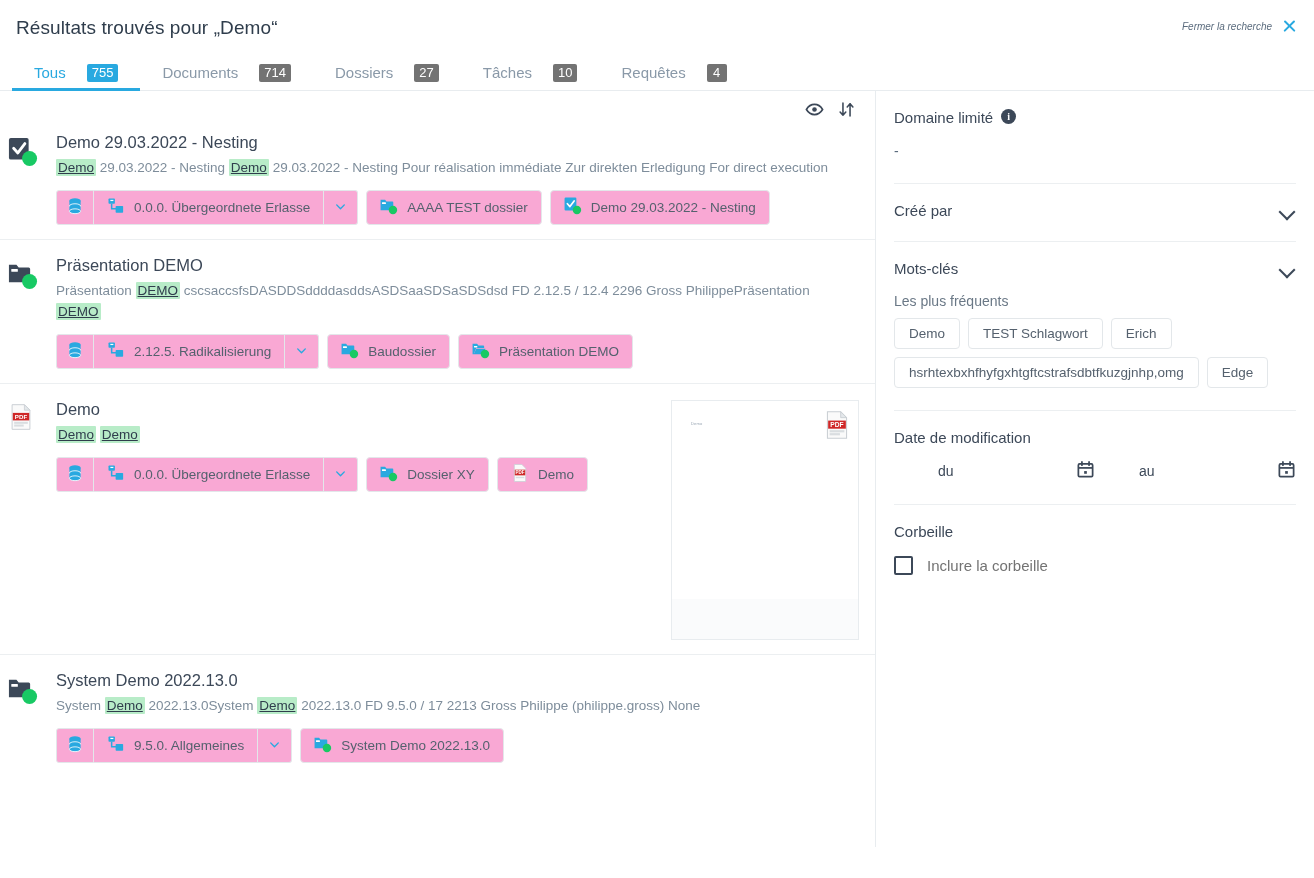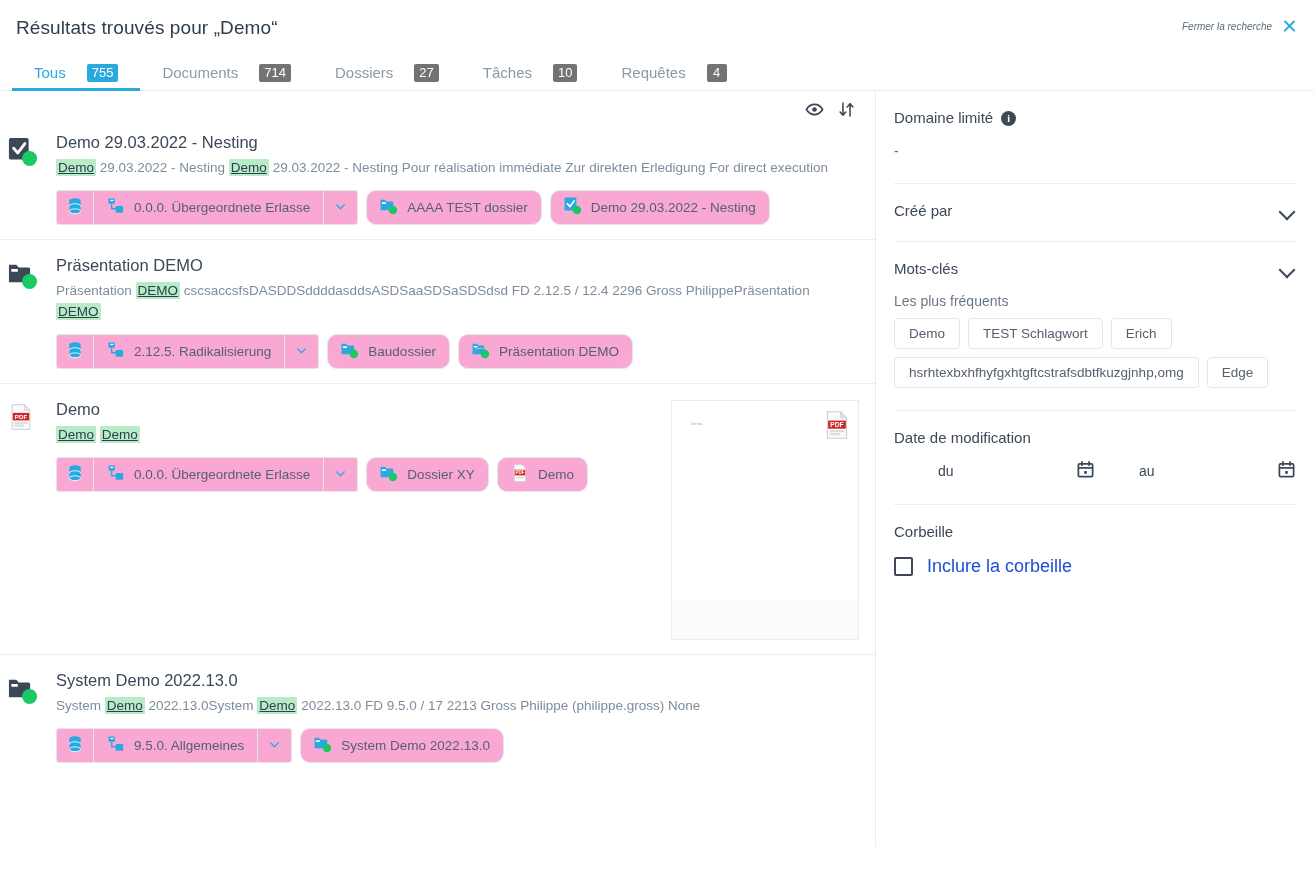--- a/index.html
+++ b/index.html
@@ -167,21 +167,21 @@
     font-size: 13.5px;
     color: #55616e;
     cursor: pointer;
     white-space: nowrap;
     min-height: 32px;
   }
   .chip.icon-only { padding: 6px 9px; }
   .chip-group .chip:not(:first-child) { border-left: none; border-radius: 0; }
   .chip-group .chip:first-child { border-radius: 3px 0 0 3px; }
   .chip-group .chip:last-child  { border-radius: 0 3px 3px 0; }
-  .chip-group.single .chip { border-radius: 10px; }
+  .chip-group.single .chip { border-radius: 4px; }
   .chip-caret { padding: 6px 10px; }
 
   
   .preview-card {
     width: 188px;
     height: 240px;
     border: 1px solid #e8ecef;
     background: #ffffff;
     position: relative;
     overflow: hidden;
@@ -222,21 +222,21 @@
   .panel-head {
     display: flex;
     align-items: center;
     justify-content: space-between;
     cursor: pointer;
   }
   .panel-title {
     font-size: 15px;
     color: #3c4858;
     display: flex;
-    align-items: flex-end;
+    align-items: flex-start;
     gap: 8px;
   }
   .info-dot {
     width: 15px; height: 15px;
     border-radius: 50%;
     background: #3c4858;
     color: #ffffff;
     font-size: 10px;
     font-weight: bold;
     line-height: 15px;
@@ -301,21 +301,21 @@
     gap: 14px;
     padding: 16px 0 24px 0;
     cursor: pointer;
   }
   .cbox {
     width: 19px; height: 19px;
     border: 2px solid #3c4858;
     border-radius: 2px;
     flex: 0 0 19px;
   }
-  .cbox-label { font-size: 18px; color: #1d4ed8; }
+  .cbox-label { font-size: 15px; color: #737373; }
 </style>
 </head>
 <body>
 
 <div class="app">
 
   <div class="header">
     <div class="page-title">Résultats trouvés pour „Demo“</div>
     <div class="close-search">
       <span class="close-search-label">Fermer la recherche</span>

